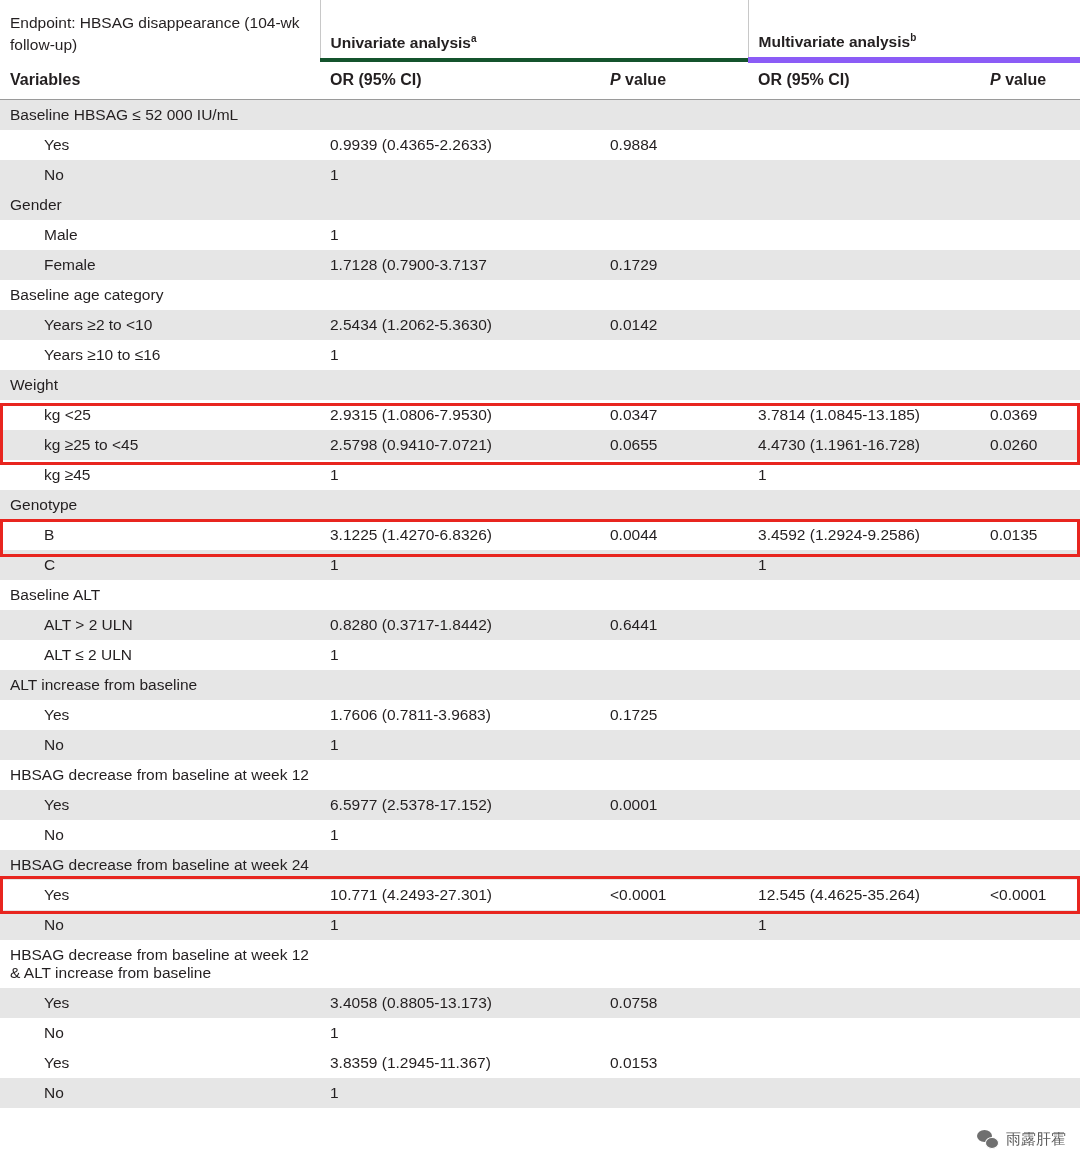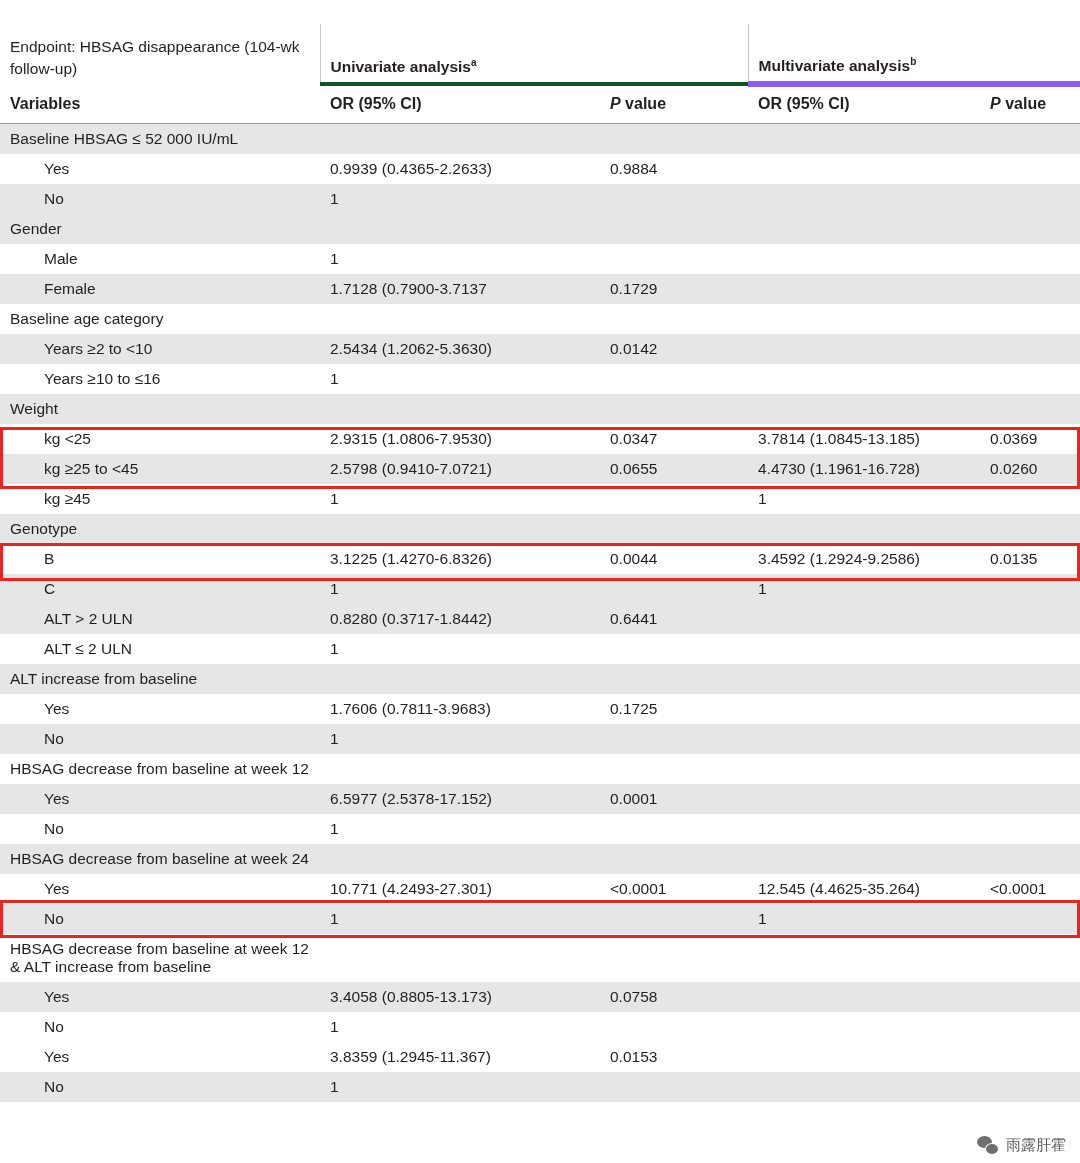--- a/index.html
+++ b/index.html
@@ -12,21 +12,20 @@
     height: 1163px;
     font-family: "Liberation Sans", sans-serif;
     color: #231f20;
     position: relative;
     overflow: hidden;
   }
 
   .table-wrap {
     position: relative;
     width: 1080px;
-    margin-top: 24px;
   }
 
   table.stats {
     border-collapse: collapse;
     width: 1080px;
     table-layout: fixed;
     font-size: 15.5px;
   }
 
   table.stats col.c-var   { width: 320px; }
@@ -103,21 +102,21 @@
     border: 3px solid #e8251f;
     box-sizing: border-box;
     pointer-events: none;
     left: 0;
     width: 1080px;
   }
 
   .wechat-badge {
     position: absolute;
     right: 14px;
-    bottom: 8px;
+    bottom: 14px;
     display: flex;
     align-items: center;
     gap: 7px;
     color: #5b5b5b;
     font-size: 15px;
   }
   .wechat-badge .wc-icon {
     width: 22px;
     height: 19px;
     position: relative;
@@ -272,20 +271,27 @@
           <td>3.4592 (1.2924-9.2586)</td>
           <td>0.0135</td>
         </tr>
         <tr class="shade">
           <td class="indent">C</td>
           <td>1</td>
           <td></td>
           <td>1</td>
           <td></td>
         </tr>
+        <tr class="plain">
+          <td>Baseline ALT</td>
+          <td></td>
+          <td></td>
+          <td></td>
+          <td></td>
+        </tr>
         <tr class="shade">
           <td class="indent">ALT &gt; 2 ULN</td>
           <td>0.8280 (0.3717-1.8442)</td>
           <td>0.6441</td>
           <td></td>
           <td></td>
         </tr>
         <tr class="plain">
           <td class="indent">ALT ≤ 2 ULN</td>
           <td>1</td>

